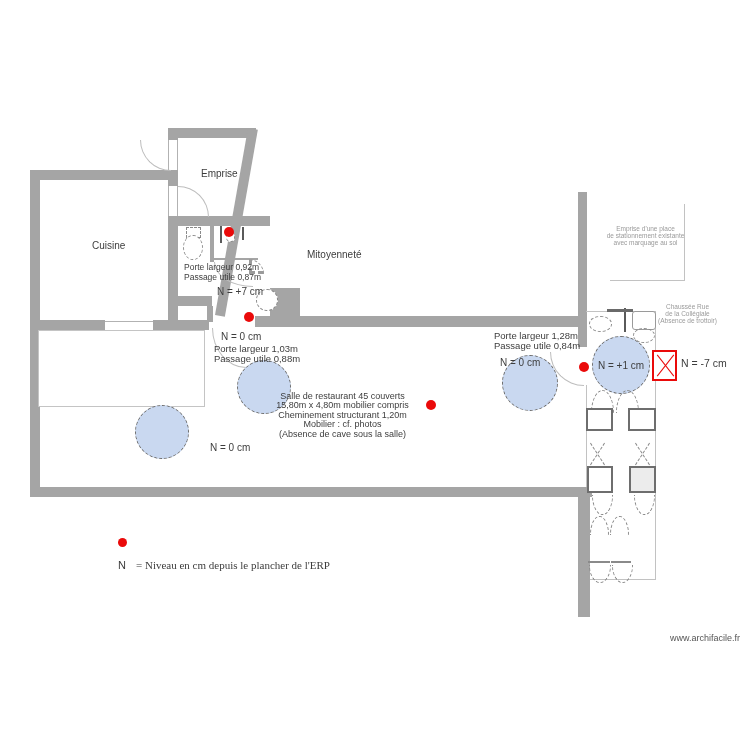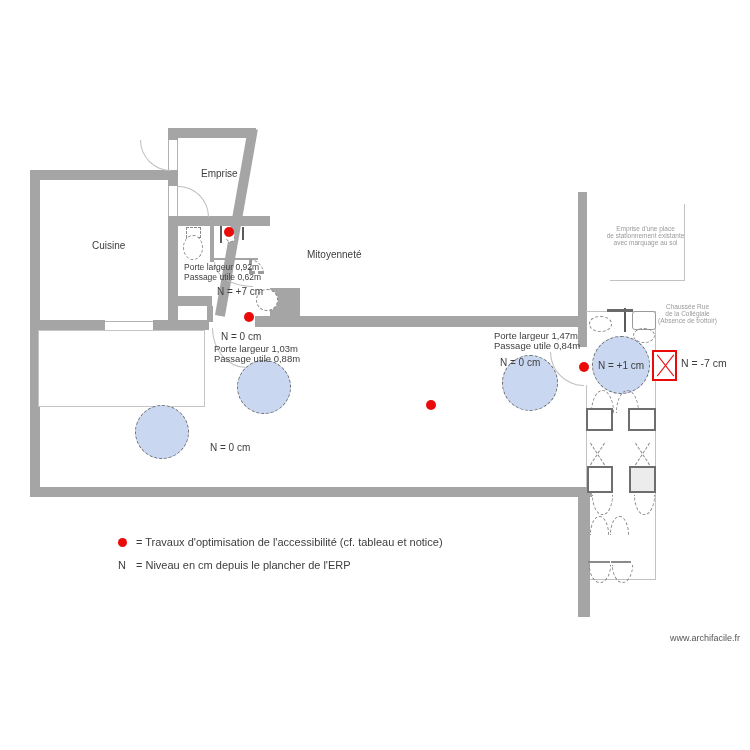--- a/index.html
+++ b/index.html
@@ -130,47 +130,53 @@
       <i class="x1"></i>
       <i class="x2"></i>
     </div>
 
   <div class="t" style="left:201px;top:168px;font-size:10px;">Emprise</div>
   <div class="t" style="left:92px;top:240px;font-size:10px;">Cuisine</div>
   <div class="t" style="left:307px;top:249px;font-size:10px;">Mitoyenneté</div>
 
   <div class="t" style="left:184px;top:263px;font-size:8.5px;line-height:9.5px;">
     <div>Porte largeur 0,92m</div>
-    <div>Passage utile 0,62m</div>
+    <div>Passage utile 0,87m</div>
   </div>
   <div class="t" style="left:217px;top:286px;font-size:10px;">N = +7 cm</div>
   <div class="t" style="left:221px;top:331px;font-size:10px;">N = 0 cm</div>
   <div class="t" style="left:214px;top:344px;font-size:9.5px;line-height:10px;">
     <div>Porte largeur 1,03m</div>
     <div>Passage utile 0,88m</div>
   </div>
   <div class="t" style="left:210px;top:442px;font-size:10px;">N = 0 cm</div>
   <div class="t" style="left:494px;top:331px;font-size:9.5px;line-height:10px;">
-    <div>Porte largeur 1,47m</div>
+    <div>Porte largeur 1,28m</div>
     <div>Passage utile 0,84m</div>
   </div>
   <div class="t" style="left:500px;top:357px;font-size:10px;">N = 0 cm</div>
   <div class="t" style="left:681px;top:357px;font-size:10.5px;text-align:center;">N = -7 cm</div>
 
+  <div class="t tc" style="left:260px;top:392px;width:165px;font-size:9px;line-height:9.4px;">
+    <div>Salle de restaurant 45 couverts</div>
+    <div>15,80m x 4,80m mobilier compris</div>
+    <div>Cheminement structurant 1,20m</div>
+    <div>Mobilier : cf. photos</div>
+    <div>(Absence de cave sous la salle)</div>
+  </div>
   <div class="t tc gray" style="left:598px;top:225px;width:95px;font-size:6.5px;line-height:7px;">
     <div>Emprise d'une place</div>
     <div>de stationnement existante</div>
     <div>avec marquage au sol</div>
   </div>
   <div class="t tc gray" style="left:645px;top:303px;width:85px;font-size:6.5px;line-height:7px;">
     <div>Chaussée Rue</div>
     <div>de la Collégiale</div>
     <div>(Absence de trottoir)</div>
   </div>
 
   <div class="dot" style="left:118px;top:538px;width:9px;height:9px;"></div>
-  <div class="t" style="left:136px;top:536px;font-size:11px;">= Travaux d'optimisation de l'accessibilité (cf. tableau et notice)</div>
   <div class="t" style="left:118px;top:559px;font-size:11px;">N</div>
-  <div class="t" style="left:136px;top:559px;font-size:11px;">= Niveau en cm depuis le plancher de l'ERP</div>
+  <div class="t" style="left:136px;top:559px;font-size:11px;font-family:Liberation Serif, serif;">= Niveau en cm depuis le plancher de l'ERP</div>
 
   <div class="t" style="left:670px;top:633px;font-size:9px;color:#555;">www.archifacile.fr</div>
 
 </div>
 
 </body></html>

